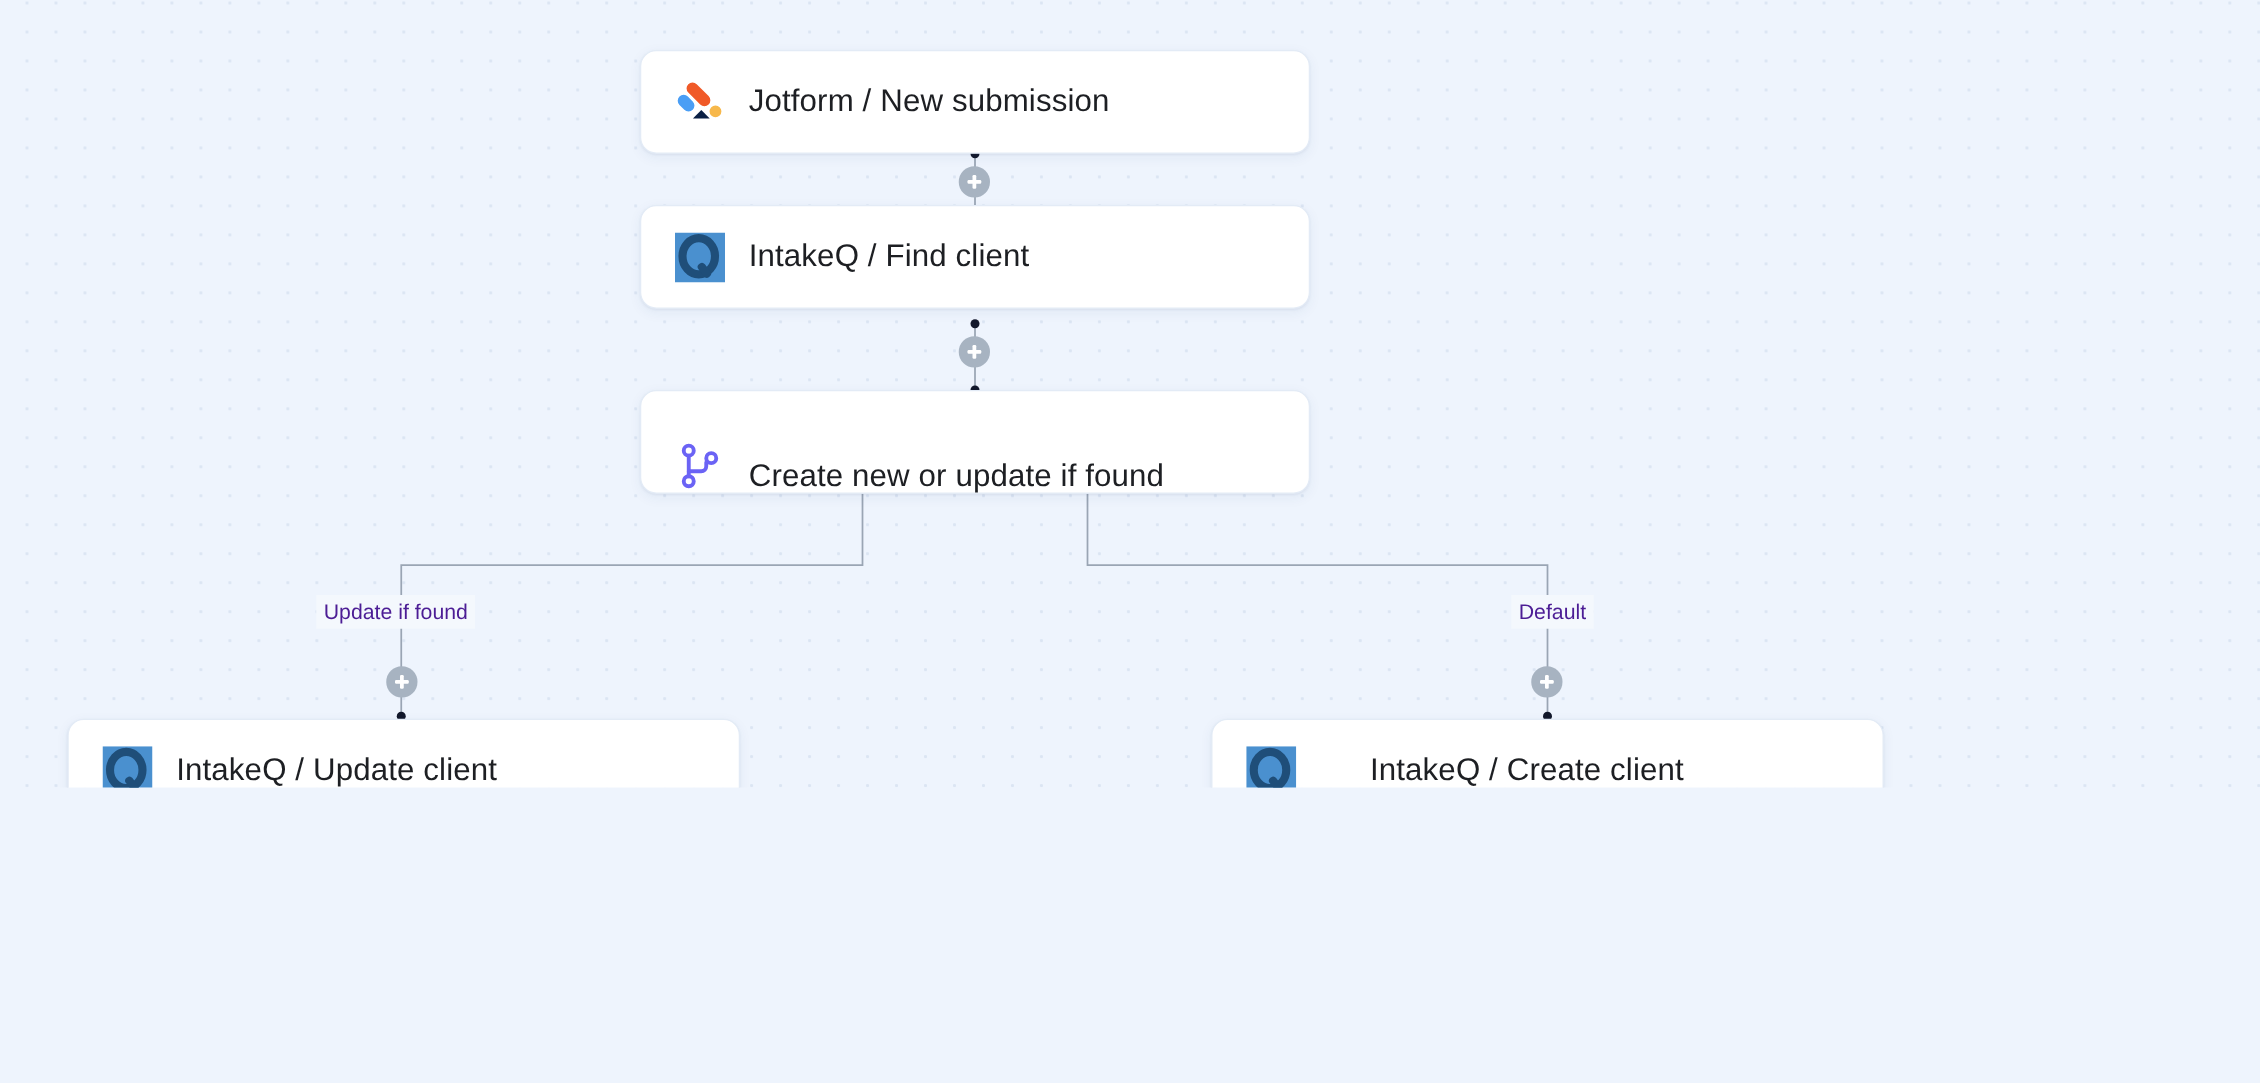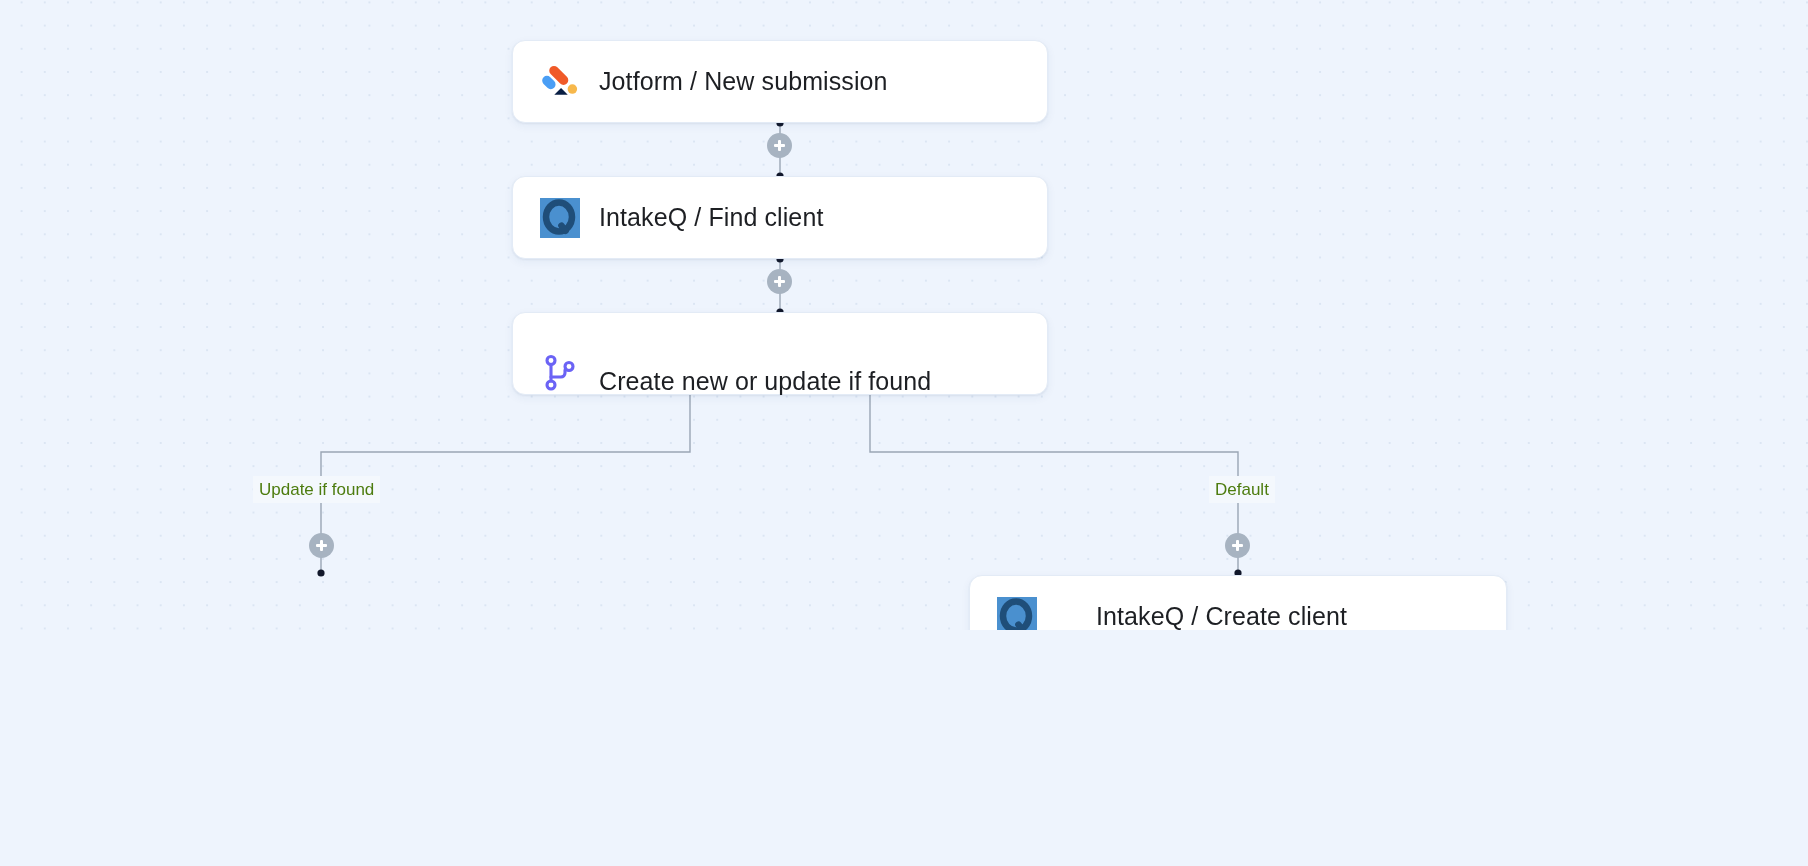--- a/index.html
+++ b/index.html
@@ -65,21 +65,21 @@
   .node-label {
     font-size: 25px;
     color: #1d1f23;
     line-height: 1;
     letter-spacing: 0.1px;
     white-space: nowrap;
   }
 
   
   #node-trigger   { left: 512px;  top: 40px;   width: 536px; }
-  #node-find      { left: 512px;  top: 176px;  width: 536px; }
+  #node-find      { left: 512px;  top: 164px;  width: 536px; }
   #node-branch    { left: 512px;  top: 312px;  width: 536px; align-items: flex-end; }
   #node-update    { left: 54px;   top: 575px;  width: 538px; }
   #node-create    { left: 969px;  top: 575px;  width: 538px; gap: 40px; }
 
   
   .plus-btn {
     position: absolute;
     width: 25px;
     height: 25px;
     border-radius: 50%;
@@ -104,21 +104,21 @@
   #plus-2 { left: 767px;  top: 269px; }
   #plus-3 { left: 309px;  top: 533px; }
   #plus-4 { left: 1225px; top: 533px; }
   #plus-5 { left: 309px;  top: 666px; }
   #plus-6 { left: 1225px; top: 666px; }
 
   
   .branch-label {
     position: absolute;
     background: #f4f8fd;
-    color: #4d7c0f;
+    color: #4c1d95;
     font-size: 17px;
     line-height: 1;
     padding: 5px 6px;
     white-space: nowrap;
     z-index: 4;
   }
   #label-left  { left: 253px;  top: 476px; }
   #label-right { left: 1209px; top: 476px; }
 
   .icon-svg { display: block; }
@@ -187,20 +187,30 @@
         <circle cx="11" cy="7.5" r="4"></circle>
         <circle cx="11" cy="32" r="4"></circle>
         <circle cx="29" cy="13.5" r="4"></circle>
         <line x1="11" y1="11.5" x2="11" y2="28"></line>
         <path d="M11 24 h10 a4 4 0 0 0 4 -4 v-3"></path>
       </svg>
     </span>
     <span class="node-label">Create new or update if found</span>
   </div>
 
+  <div class="node" id="node-update">
+    <span class="node-icon">
+      <svg class="icon-svg" width="40" height="40" viewBox="0 0 40 40">
+        <rect x="0" y="0" width="40" height="40" fill="#4a90cf"></rect>
+        <ellipse cx="19" cy="19" rx="13" ry="14.5" fill="none" stroke="#1f4e79" stroke-width="6.5"></ellipse>
+        <rect x="20" y="24" width="6.5" height="13" rx="3" fill="#1f4e79" transform="rotate(-38 23 30)"></rect>
+      </svg>
+    </span>
+    <span class="node-label">IntakeQ / Update client</span>
+  </div>
 
   <div class="node" id="node-create">
     <span class="node-icon">
       <svg class="icon-svg" width="40" height="40" viewBox="0 0 40 40">
         <rect x="0" y="0" width="40" height="40" fill="#4a90cf"></rect>
         <ellipse cx="19" cy="19" rx="13" ry="14.5" fill="none" stroke="#1f4e79" stroke-width="6.5"></ellipse>
         <rect x="20" y="24" width="6.5" height="13" rx="3" fill="#1f4e79" transform="rotate(-38 23 30)"></rect>
       </svg>
     </span>
     <span class="node-label">IntakeQ / Create client</span>

